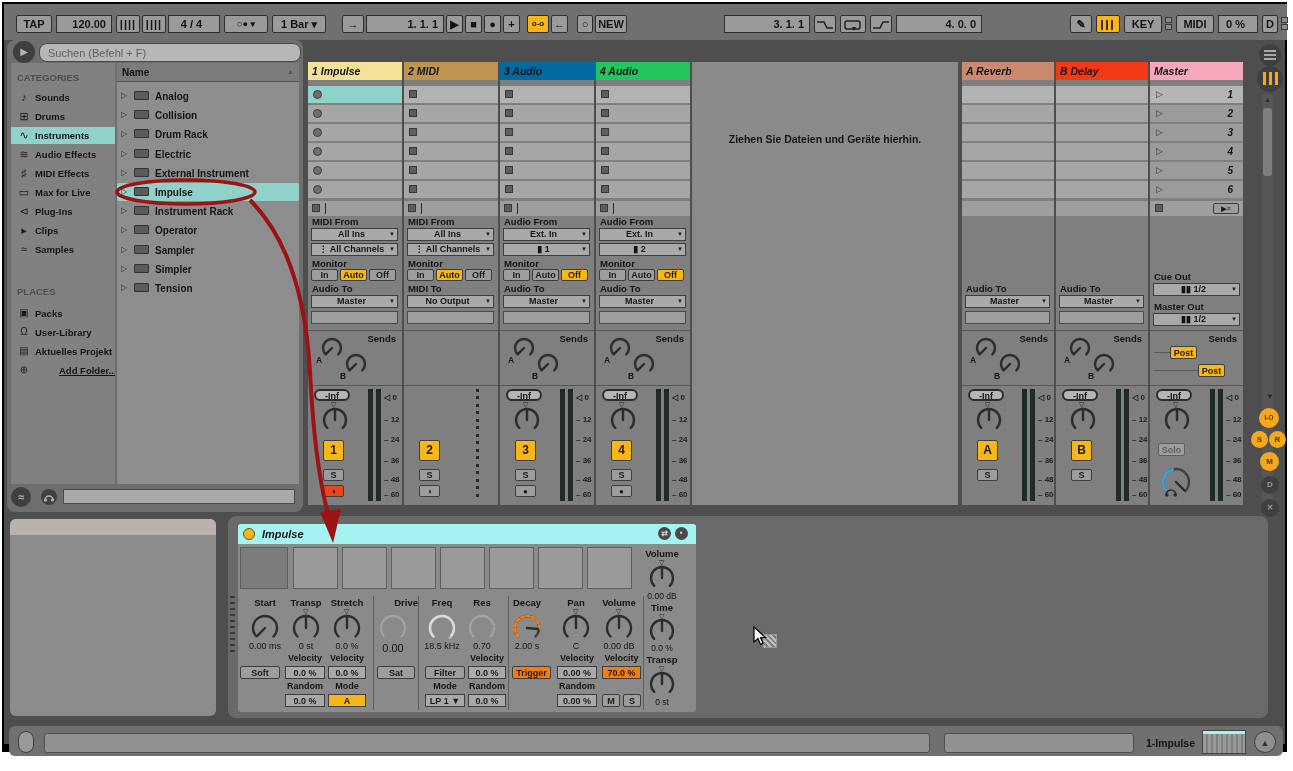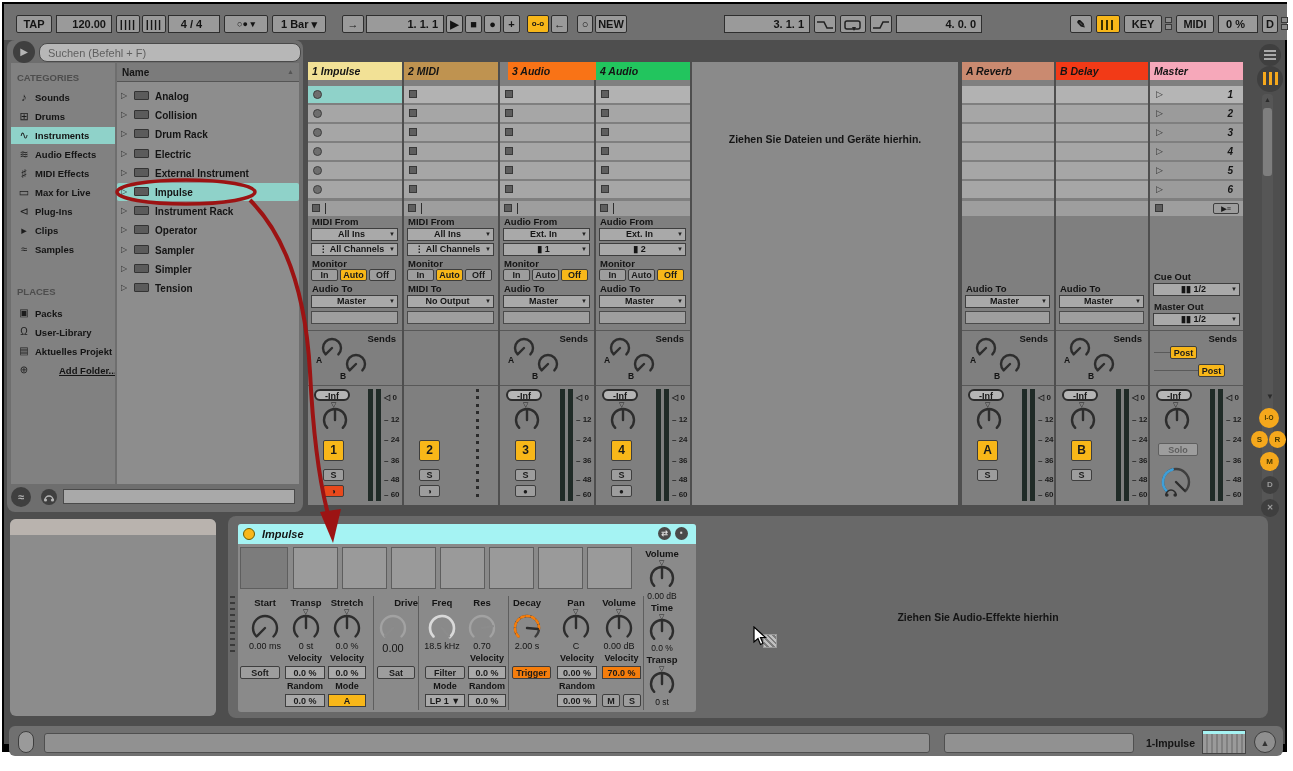--- a/index.html
+++ b/index.html
@@ -323,21 +323,21 @@
         <div class="a dd" style="left: 3px; top: 233px; width: 87px; height: 13px;"><span class="arr">▼</span><span>No Output</span></div>
         <div class="a" style="left: 3px; top: 249px; width: 87px; height: 13px; background: rgb(158, 158, 158); border: 1px solid rgb(74, 74, 74);"></div>
         <div class="a hline" style="top: 268px;"></div>
         <div class="a hline" style="top: 323px;"></div>
         <div class="a" style="left: 72px; top: 327px; width: 3px; height: 112px; background: repeating-linear-gradient(rgb(43, 43, 43) 0px, rgb(43, 43, 43) 3px, transparent 3px, transparent 7.5px);"></div>
         <div class="a btn" style="left: 15px; top: 378px; width: 21px; height: 21px; background: rgb(248, 183, 25); font: bold 12px / 19px &quot;Liberation Sans&quot;;">2</div>
         <div class="a btn" style="left: 15px; top: 407px; width: 21px; height: 12px;">S</div>
         <div class="a btn" style="left: 15px; top: 423px; width: 21px; height: 12px; font-size: 8px;">◑</div>
       </div>
       <div class="a" style="left: 500px; top: 62px; width: 94px; height: 443px; background: rgb(127, 127, 127);">
-        <div class="a" style="left: 8px; top: 0px; width: 105px; height: 18px; background: #f97316;">
+        <div class="a" style="left: 0px; top: 0px; width: 105px; height: 18px; background: #0369a1;">
           <div class="a lbl" style="left: 4px; top: 4px; font-style: italic; font-size: 10.5px;">3 Audio</div>
         </div>
         <div class="a" style="left: 0px; top: 24px; width: 94px; height: 17px; background: rgb(178, 178, 178);">
           <div class="a" style="left: 5px; top: 4px; width: 8px; height: 8px; background: rgb(94, 94, 94); border: 1px solid rgb(56, 56, 56);"></div>
         </div>
         <div class="a" style="left: 0px; top: 43px; width: 94px; height: 17px; background: rgb(166, 166, 166);">
           <div class="a" style="left: 5px; top: 4px; width: 8px; height: 8px; background: rgb(94, 94, 94); border: 1px solid rgb(56, 56, 56);"></div>
         </div>
         <div class="a" style="left: 0px; top: 62px; width: 94px; height: 17px; background: rgb(166, 166, 166);">
           <div class="a" style="left: 5px; top: 4px; width: 8px; height: 8px; background: rgb(94, 94, 94); border: 1px solid rgb(56, 56, 56);"></div>
@@ -599,21 +599,21 @@
           <path d="M7.221825406947976,22.77817459305202 A11,11 0 1 1 22.77817459305202,22.77817459305202" fill="none" stroke="#2d2d2d" stroke-width="2.4" stroke-linecap="round"></path>
           <line x1="15" y1="15" x2="15" y2="5" stroke="#2d2d2d" stroke-width="2.4" stroke-linecap="round"></line>
         </svg>
         <div class="a" style="left: 60px; top: 327px; width: 13px; height: 112px; background: linear-gradient(90deg, rgb(32, 43, 39) 0px, rgb(32, 43, 39) 5px, transparent 5px, transparent 8px), linear-gradient(90deg, transparent 0px, transparent 8px, rgb(32, 43, 39) 8px, rgb(32, 43, 39) 13px);"></div>
         <div class="a" style="left: 76px; top: 331px; font: bold 8px &quot;Liberation Sans&quot;; color: rgb(28, 28, 28); white-space: nowrap;">◁ 0</div>
         <div class="a" style="left: 76px; top: 353px; font: bold 8px &quot;Liberation Sans&quot;; color: rgb(28, 28, 28); white-space: nowrap;">– 12</div>
         <div class="a" style="left: 76px; top: 373px; font: bold 8px &quot;Liberation Sans&quot;; color: rgb(28, 28, 28); white-space: nowrap;">– 24</div>
         <div class="a" style="left: 76px; top: 394px; font: bold 8px &quot;Liberation Sans&quot;; color: rgb(28, 28, 28); white-space: nowrap;">– 36</div>
         <div class="a" style="left: 76px; top: 413px; font: bold 8px &quot;Liberation Sans&quot;; color: rgb(28, 28, 28); white-space: nowrap;">– 48</div>
         <div class="a" style="left: 76px; top: 428px; font: bold 8px &quot;Liberation Sans&quot;; color: rgb(28, 28, 28); white-space: nowrap;">– 60</div>
-        <div class="a btn" style="left: 8px; top: 381px; width: 40px; height: 13px; color: rgb(95, 95, 95); border-color: rgb(95, 95, 95); line-height: 12px;">Solo</div>
+        <div class="a btn" style="left: 8px; top: 381px; width: 27px; height: 13px; color: rgb(95, 95, 95); border-color: rgb(95, 95, 95); line-height: 12px;">Solo</div>
         <svg width="34" height="34" style="position: absolute; left: 9px; top: 403px; overflow: visible;">
           <path d="M7.807611844574881,26.192388155425117 A13,13 0 1 1 26.19238815542512,26.192388155425117" fill="none" stroke="#3f3f3f" stroke-width="2.4" stroke-linecap="round"></path>
           <path d="M7.807611844574881,26.192388155425117 A13,13 0 0 1 13.63535241366723,4.442964258242112" fill="none" stroke="#3f9fd8" stroke-width="2.6" stroke-linecap="round"></path>
           <line x1="17" y1="17" x2="25.48528137423857" y2="25.485281374238568" stroke="#2d2d2d" stroke-width="2.4" stroke-linecap="round"></line>
         </svg>
         <svg width="14" height="11" style="position: absolute; left: 14px; top: 424px;">
           <path d="M2,9 a5,5 0 0 1 10,0" fill="none" stroke="#2d2d2d" stroke-width="1.6"></path>
           <circle cx="2.8" cy="9" r="1.8" fill="#2d2d2d"></circle>
           <circle cx="11.2" cy="9" r="1.8" fill="#2d2d2d"></circle>
         </svg>
@@ -763,21 +763,20 @@
         </svg>
         <div class="a lbl" style="left: 398px; top: 120px; width: 52px; text-align: center; font-size: 8.5px; font-weight: normal;">0.0 %</div>
         <div class="a lbl" style="left: 400px; top: 131px; width: 48px; text-align: center; font-size: 9.5px;">Transp</div>
         <div class="a marker" style="left: 421px; top: 141px;">▽</div>
         <svg width="30" height="30" style="position: absolute; left: 409px; top: 145px; overflow: visible;">
           <path d="M7.221825406947976,22.77817459305202 A11,11 0 1 1 22.77817459305202,22.77817459305202" fill="none" stroke="#2d2d2d" stroke-width="2.4" stroke-linecap="round"></path>
           <line x1="15" y1="15" x2="15" y2="5" stroke="#2d2d2d" stroke-width="2.4" stroke-linecap="round"></line>
         </svg>
         <div class="a lbl" style="left: 398px; top: 174px; width: 52px; text-align: center; font-size: 8.5px; font-weight: normal;">0 st</div>
       </div>
-    <div class="a lbl" style="left:470px;right:10px;top:96px;text-align:center;font-size:10.5px;">Ziehen Sie Audio-Effekte hierhin</div>
   </div>
 
   <div class="a" style="left:9px;top:726px;width:1274px;height:30px;background:#707070;border-radius:6px;"></div>
   <div class="a" style="left:18px;top:731px;width:16px;height:22px;background:#9a9a9a;border:1px solid #3e3e3e;border-radius:8px;"></div>
   <div class="a" style="left:44px;top:733px;width:886px;height:20px;background:#919191;border:1px solid #4f4f4f;border-radius:3px;"></div>
   <div class="a" style="left:944px;top:733px;width:190px;height:20px;background:#919191;border:1px solid #4f4f4f;border-radius:3px;"></div>
   <div class="a lbl" style="left:1146px;top:738px;font-size:10.5px;">1-Impulse</div>
   <div class="a" style="left:1202px;top:730px;width:44px;height:24px;background:#8a8a8a;border:1px solid #444;">
     <div style="height:3px;background:#a5f3f3;"></div>
     <div style="height:19px;background:repeating-linear-gradient(90deg,#9a9a9a 0 3px,#808080 3px 5px);"></div>

